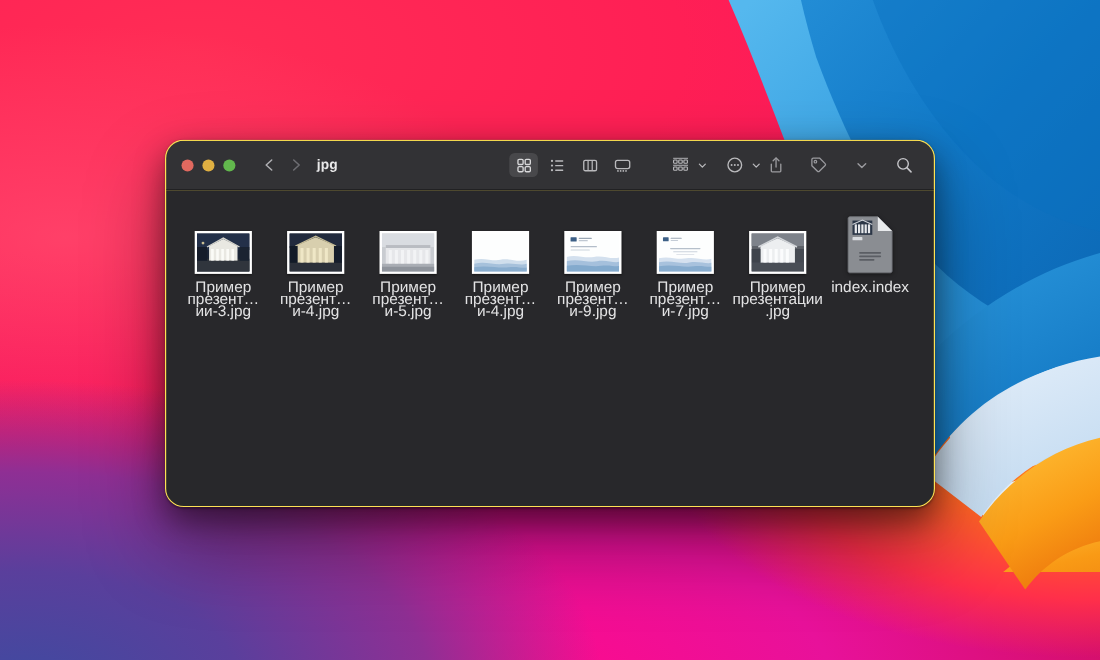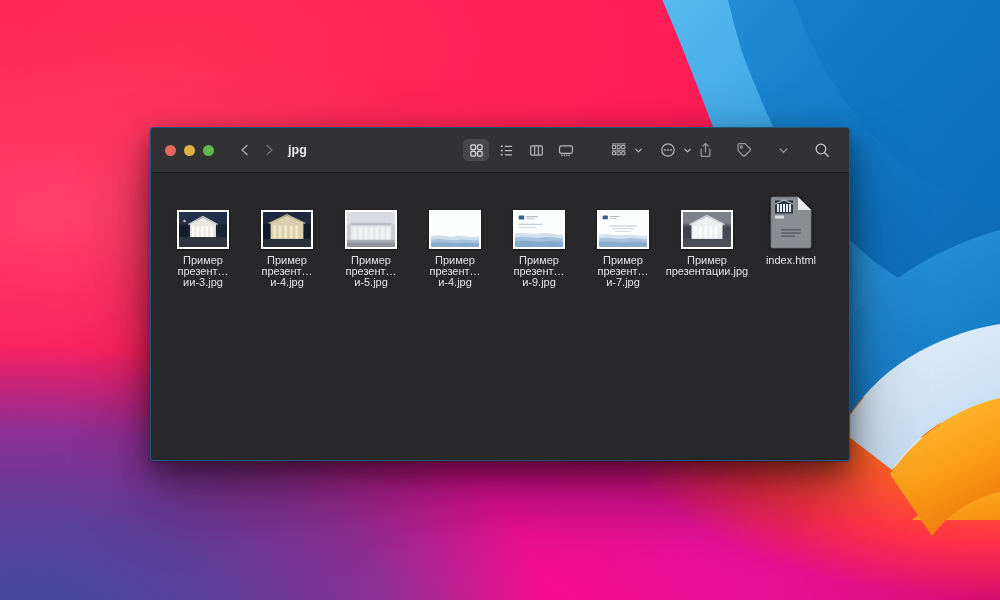--- a/index.html
+++ b/index.html
@@ -41,21 +41,21 @@
       radial-gradient(60% 46% at 6% 36%, rgba(255,90,120,.55) 0%, rgba(255,60,100,0) 70%);
   }
 
   
   .wave { position:absolute; }
   .wave svg { display:block; }
 
   
   #finder {
     position:absolute; left:150px; top:127px; width:700px; height:334px;
-    background:#0c4a6e; border-radius:4px;
+    background:#fde047; border-radius:17px;
     box-shadow:
       0 1px 2px rgba(0,0,0,.30),
       0 12px 28px rgba(0,0,0,.44),
       0 34px 72px rgba(0,0,0,.38);
     overflow:hidden;
     border:0.5px solid rgba(255,255,255,.08);
   }
   .titlebar {
     position:relative; height:45px; width:100%;
     background:#323235;
@@ -109,21 +109,21 @@
   }
   
   .photo {
     position:relative; width:52px; height:39px; background:#fff;
     padding:2px; box-shadow:0 1px 2px rgba(0,0,0,.55);
   }
   .photo .inner { position:relative; width:100%; height:100%; overflow:hidden; }
   .photo .inner svg { display:block; width:100%; height:100%; }
 
   .label {
-    color:#e3e3e4; font-size:11px; line-height:11px; text-align:center;
+    color:#e3e3e4; font-size:14px; line-height:11px; text-align:center;
     width:84px; word-break:break-word;
   }
   .label .ln { display:block; }
 
   
   .doc {
     position:relative; width:42px; height:53px;
     filter:drop-shadow(0 1px 2px rgba(0,0,0,.5));
   }
   .doc svg { display:block; }
@@ -558,20 +558,20 @@
                 <rect x="5" y="19.5" width="9" height="3" rx=".6" fill="#d9dce0"></rect>
                 <g fill="#5b5e64">
                   <rect x="11" y="33" width="20" height="1.6" rx=".8"></rect>
                   <rect x="11" y="36.2" width="20" height="1.6" rx=".8"></rect>
                   <rect x="11" y="39.4" width="14" height="1.6" rx=".8"></rect>
                 </g>
               </svg>
             </div>
           </div>
           <div class="label">
-            <span class="ln">index.html</span>
+            <span class="ln">index.index</span>
           </div>
         </div>
 
       </div>
     </div>
   </div>
 </div>
 
 </body></html>

